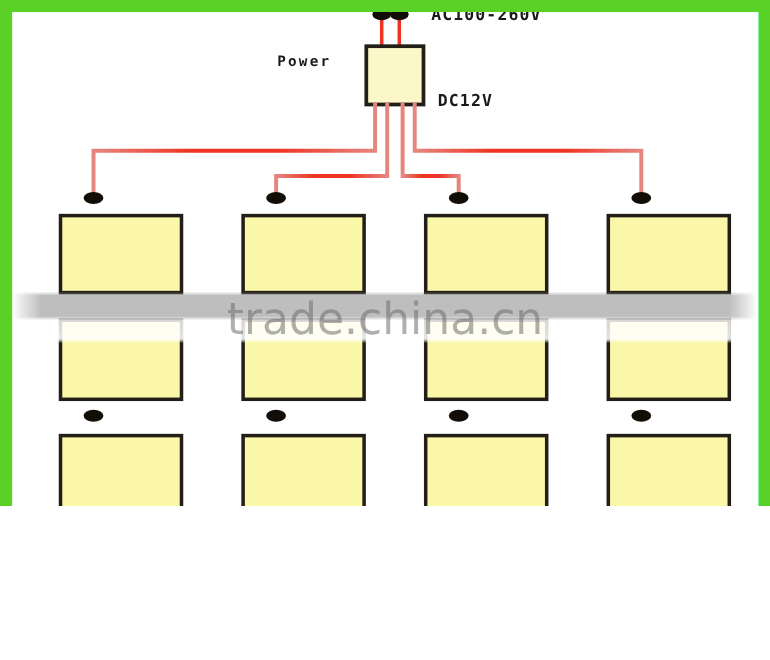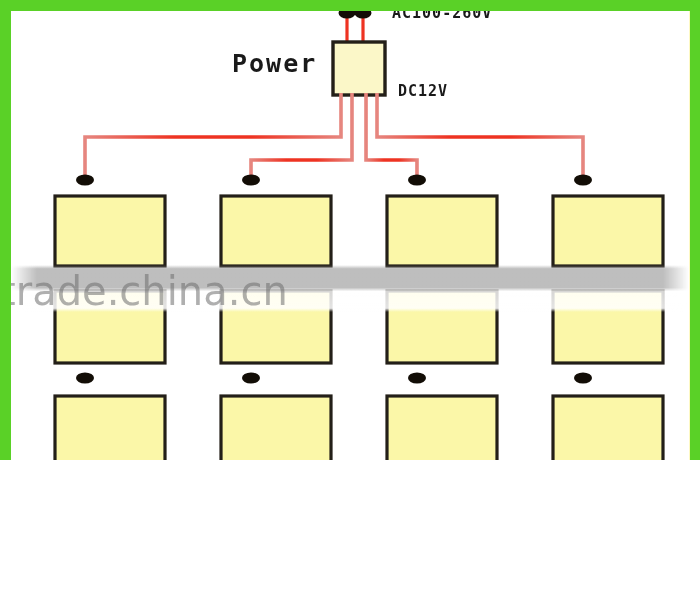--- a/index.html
+++ b/index.html
@@ -9,21 +9,21 @@
     background: #ffffff;
   }
   body {
     font-family: "DejaVu Sans", sans-serif;
   }
   #stage {
     position: relative;
     width: 700px;
     height: 460px;
     overflow: hidden;
-    background: #fef9c3;
+    background: #86efac;
   }
   
   #frame {
     position: absolute;
     left: 0; top: 0;
     width: 700px; height: 600px;
     box-sizing: border-box;
     border-style: solid;
     border-color: #5ad127;
     border-width: 11px 10px 12px 11px;
@@ -48,21 +48,21 @@
     position: absolute;
     z-index: 20;
     font-family: "DejaVu Sans Mono", monospace;
     font-weight: bold;
     color: #1a1a1a;
     white-space: nowrap;
     letter-spacing: 1px;
   }
   #label-ac   { left: 392px; top: 4px;  font-size: 15px; }
   #label-dc   { left: 398px; top: 82px; font-size: 15px; }
-  #label-power{ left: 232px; top: 49px; font-size: 25px; letter-spacing: 2px; }
+  #label-power{ left: 252px; top: 49px; font-size: 13px; letter-spacing: 2px; }
 
   
   #watermark-band {
     position: absolute;
     left: 11px;
     top: 265px;
     width: 678px;
     height: 47px;
     z-index: 25;
     pointer-events: none;
@@ -74,20 +74,21 @@
         rgba(255,255,255,0.82) 56%,
         rgba(255,255,255,0.88) 92%,
         rgba(255,255,255,0.00) 100%);
     -webkit-mask-image: linear-gradient(to right, rgba(0,0,0,0) 0px, rgba(0,0,0,1) 26px, rgba(0,0,0,1) 652px, rgba(0,0,0,0) 678px);
             mask-image: linear-gradient(to right, rgba(0,0,0,0) 0px, rgba(0,0,0,1) 26px, rgba(0,0,0,1) 652px, rgba(0,0,0,0) 678px);
   }
   #watermark-text {
     position: absolute;
     left: 0; right: 0;
     top: 268px;
+    text-align: center;
     z-index: 26;
     font-family: "DejaVu Sans", sans-serif;
     font-size: 40px;
     color: rgba(110,110,110,0.55);
     letter-spacing: 0px;
     pointer-events: none;
     user-select: none;
   }
 </style>
 </head>

